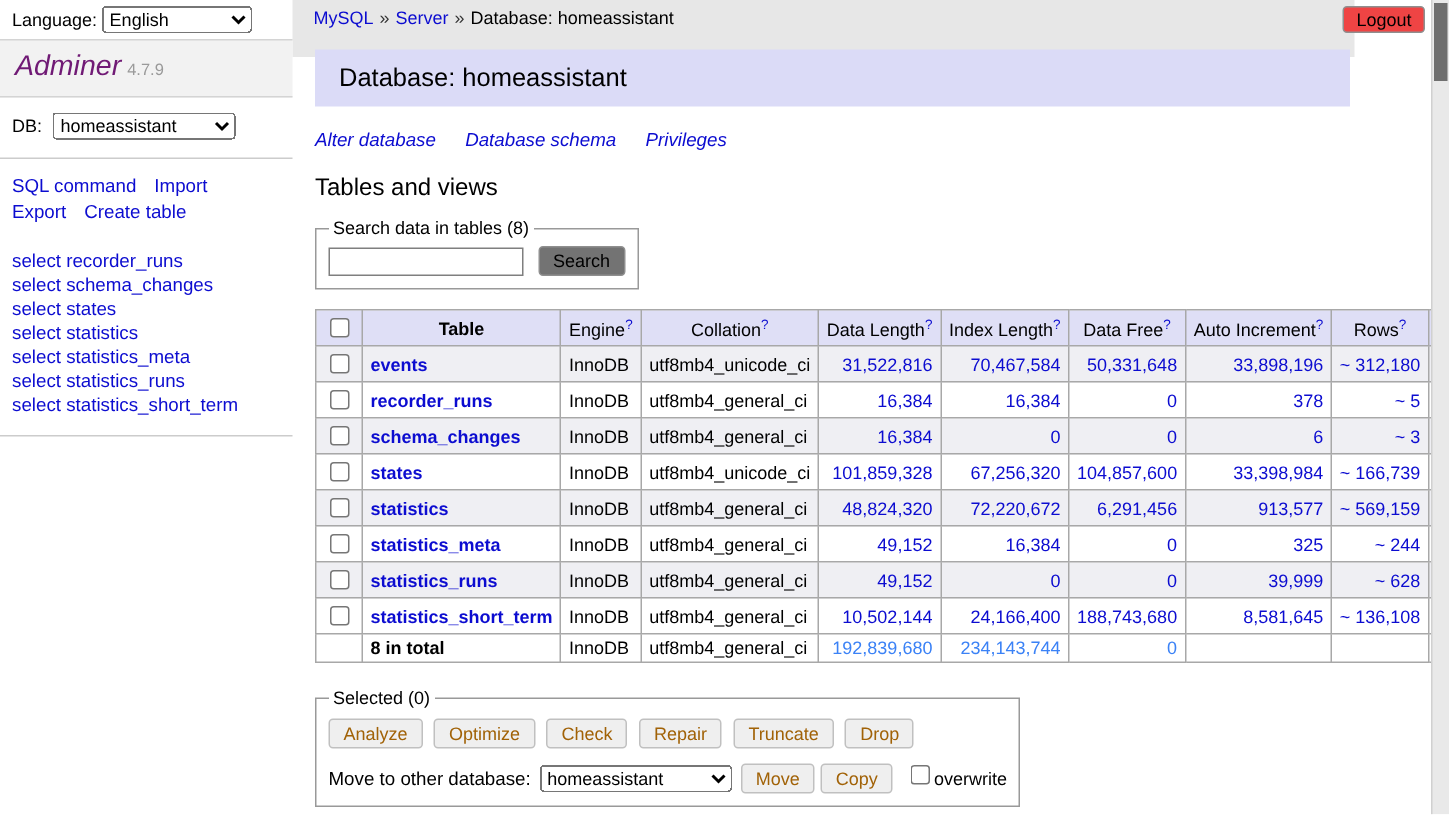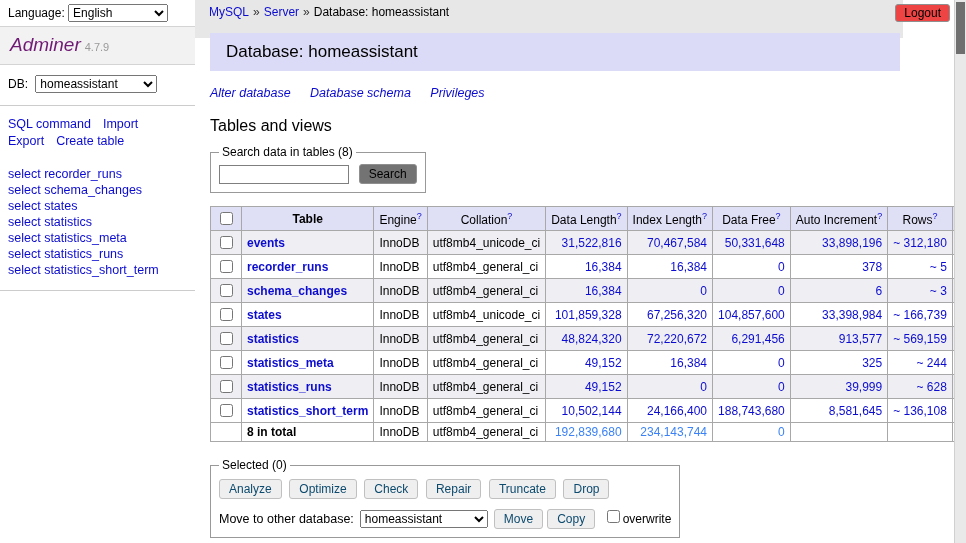--- a/index.html
+++ b/index.html
@@ -33,21 +33,21 @@
   .main { position:absolute; top:26px; left:195px; width:759px; height:517px; padding:7px 0 0 15px; }
   .db-title { background:#dbdbf7; width:690px; padding:9px 16px; font-size:17px; font-weight:normal; margin:0; }
   .main-links { margin:15px 0 0; font-size:12.5px; }
   .main-links a { margin-right:16px;font-style:italic; }
   h3.section { font-size:16px; font-weight:normal; margin:17px 0 10px; }
 
   fieldset { display:inline-block; border:1px solid #999; padding:5px 8px 8px; margin:0; vertical-align:top; }
   legend { font-size:12px; padding:0 3px; }
   .search-fieldset input[type=text] { width:130px; height:19px; font-size:12px; border:1px solid #7f7f7f; margin-right:6px; }
   .btn { font-size:12px; padding:2px 9px; border:1px solid #8f8f8f; background:#737373; border-radius:3px; cursor:pointer; }
-  .btn:disabled { color:#0c4a6e; border-color:#c0c0c0; background:#efefef; cursor:default; }
+  .btn:disabled { color:#a16207; border-color:#c0c0c0; background:#efefef; cursor:default; }
 
   
   table.data { border-collapse:collapse; font-size:12px; margin-top:13px; }
   table.data th, table.data td { border:1px solid #a8a8a8; padding:2px 5px; height:18px; white-space:nowrap; }
   table.data thead th { background:#dfdff6; font-weight:normal; text-align:center; }
   table.data thead th.name-col { font-weight:bold; }
   sup.help { color:#0c0cd0; font-size:9px; cursor:pointer; }
   table.data th:nth-child(1) { width:22px; }
   table.data th:nth-child(2) { width:114px; }
   table.data th:nth-child(3) { width:46px; }

